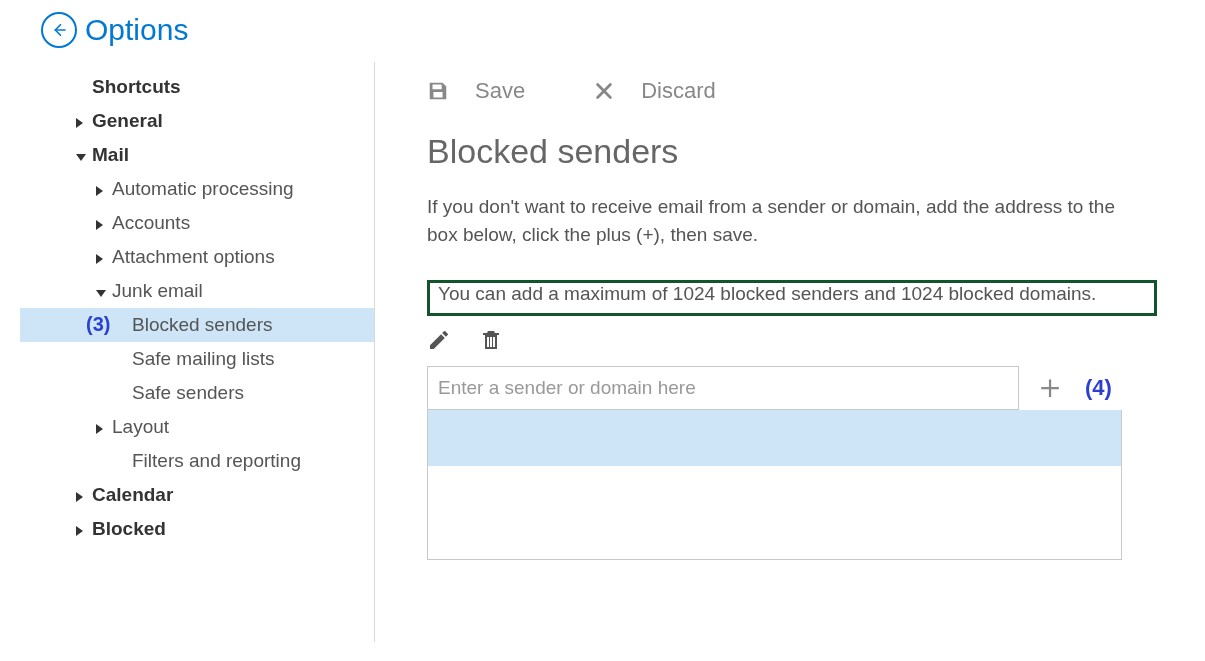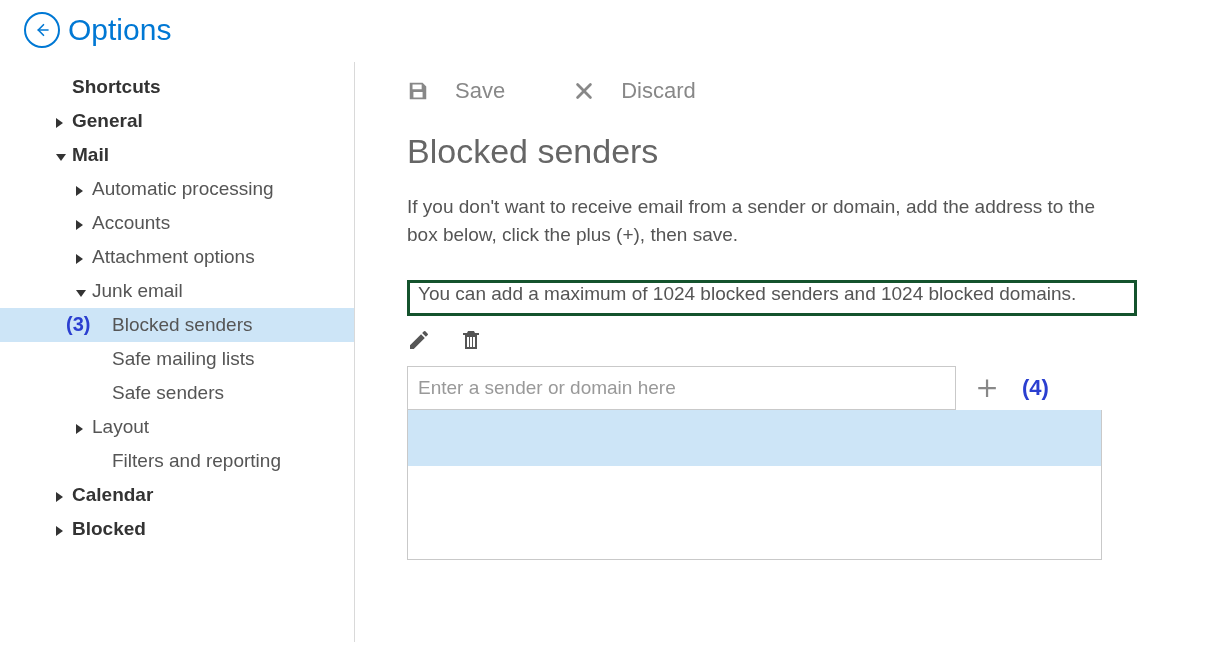--- a/index.html
+++ b/index.html
@@ -7,20 +7,21 @@
     margin: 0; padding: 0;
     width: 1205px; height: 661px;
     font-family: "Segoe UI", Arial, sans-serif;
     color: #333;
     background: #fff;
   }
   .header {
     display: flex;
     align-items: center;
     padding: 12px 20px 14px 24px;
+    margin-left: 17px;
   }
   .back-circle {
     width: 36px; height: 36px;
     border: 2px solid #0078d4;
     border-radius: 50%;
     display: flex; align-items: center; justify-content: center;
     margin-right: 8px;
     cursor: pointer;
   }
   .back-circle svg { width: 18px; height: 18px; }
@@ -35,20 +36,21 @@
     align-items: stretch;
   }
 
   .sidebar {
     width: 355px;
     padding-top: 8px;
     border-right: 1px solid #d9d9d9;
     min-height: 580px;
     font-size: 19px;
     color: #333;
+    margin-left: 20px;
   }
   .nav-item {
     padding: 6px 0 6px 72px;
     white-space: nowrap;
     position: relative;
     cursor: pointer;
   }
   .nav-item.shortcuts { font-weight: 600; }
   .nav-item.level1 { font-weight: 600; padding-left: 72px; }
   .nav-item.level2 { font-weight: 400; padding-left: 92px; color:#555; }
@@ -131,21 +133,21 @@
   }
   .list-actions svg { width: 24px; height: 24px; fill:#555; cursor:pointer; }
 
   .add-row {
     display: flex;
     align-items: center;
     gap: 14px;
     margin-bottom: 0;
   }
   .sender-input {
-    width: 549px;
+    width: 592px;
     height: 44px;
     border: 1px solid #c9c9c9;
     font-size: 19px;
     padding: 0 10px;
     color: #333;
   }
   .sender-input::placeholder { color: #999; }
   .plus-btn {
     font-size: 34px;
     color: #888;

